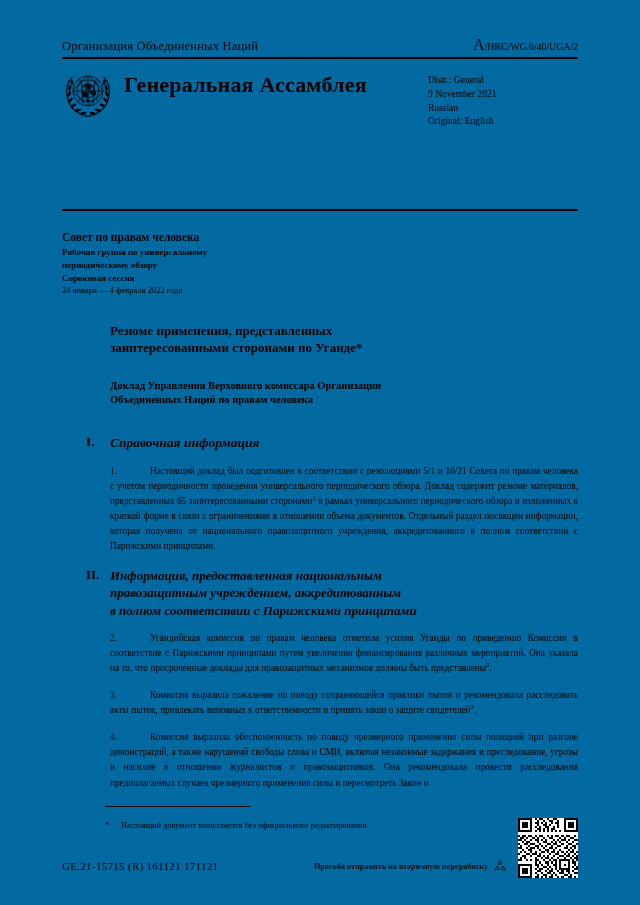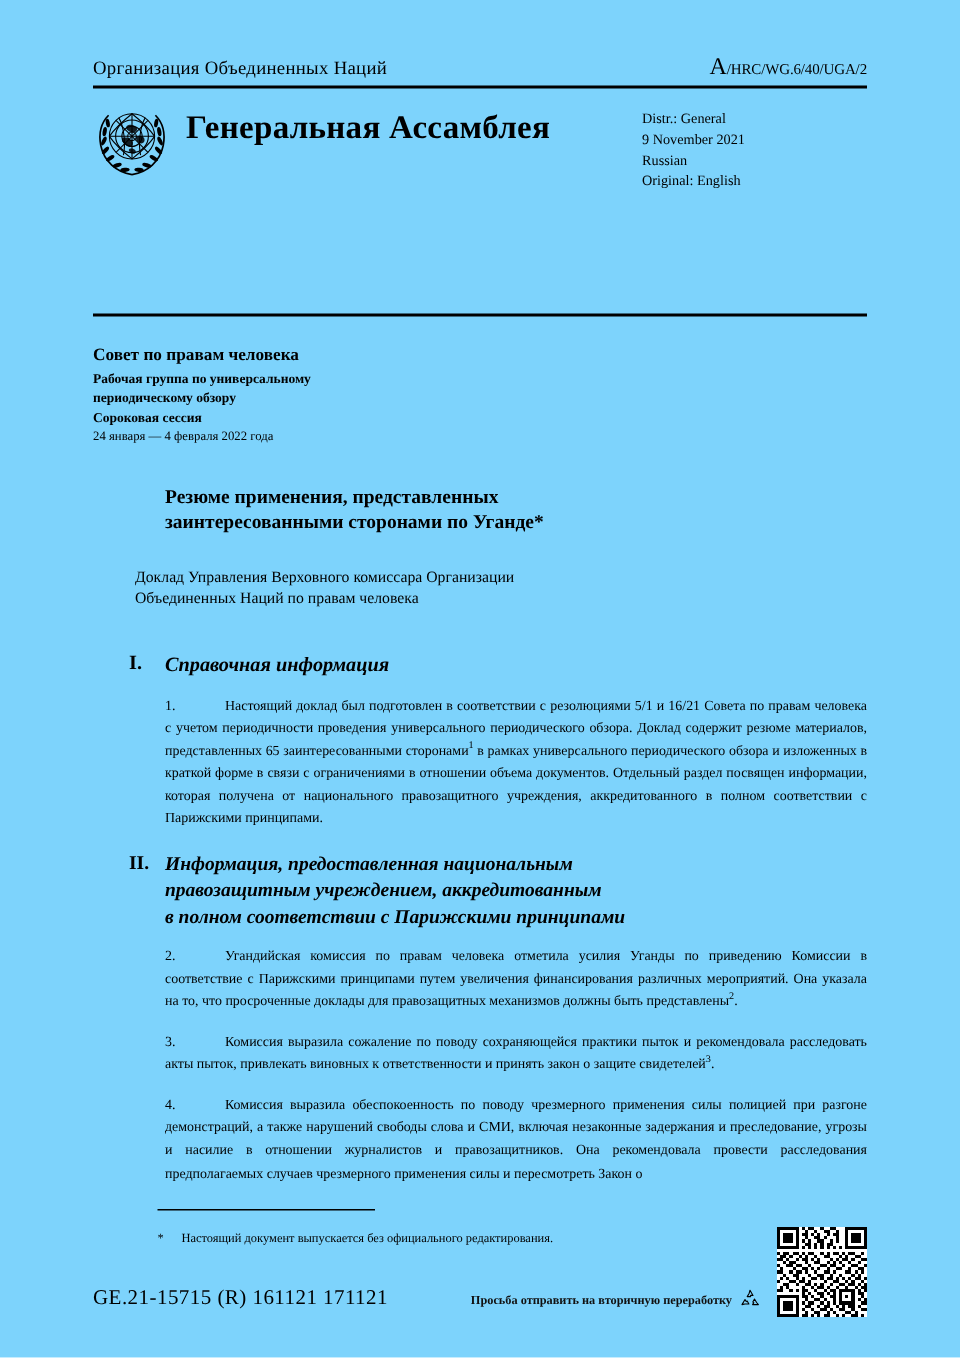--- a/index.html
+++ b/index.html
@@ -12,21 +12,21 @@
     height: 905px;
     font-family: "Liberation Serif", "DejaVu Serif", serif;
     color: #000000;
     -webkit-font-smoothing: antialiased;
   }
 
   .page {
     position: relative;
     width: 640px;
     height: 905px;
-    background: #7dd3fc;
+    background: #0369a1;
     overflow: hidden;
   }
 
   
   .masthead {
     position: absolute;
     left: 62px;
     top: 36px;
     width: 516px;
   }
@@ -130,24 +130,24 @@
   }
 
   .doc-title {
     font-weight: bold;
     font-size: 13px;
     line-height: 1.32;
     margin-left: 48px;
     margin-top: 26px;
   }
   .doc-subtitle {
-    font-weight: normal;
+    font-weight: bold;
     font-size: 10.5px;
     line-height: 1.38;
-    margin-left: 28px;
+    margin-left: 48px;
     margin-top: 22px;
   }
 
   .section-head {
     display: flex;
     margin-left: 24px;
     margin-top: 26px;
   }
   .section-num {
     flex: 0 0 24px;
@@ -209,21 +209,21 @@
   
   .footer {
     position: absolute;
     left: 62px;
     top: 858px;
     width: 516px;
     display: flex;
     align-items: center;
   }
   .job-number {
-    font-size: 14px;
+    font-size: 11px;
     letter-spacing: 0.3px;
     white-space: nowrap;
   }
   .recycle-note {
     margin-left: auto;
     display: flex;
     align-items: center;
     font-size: 8.2px;
     font-weight: bold;
     color: #111;

